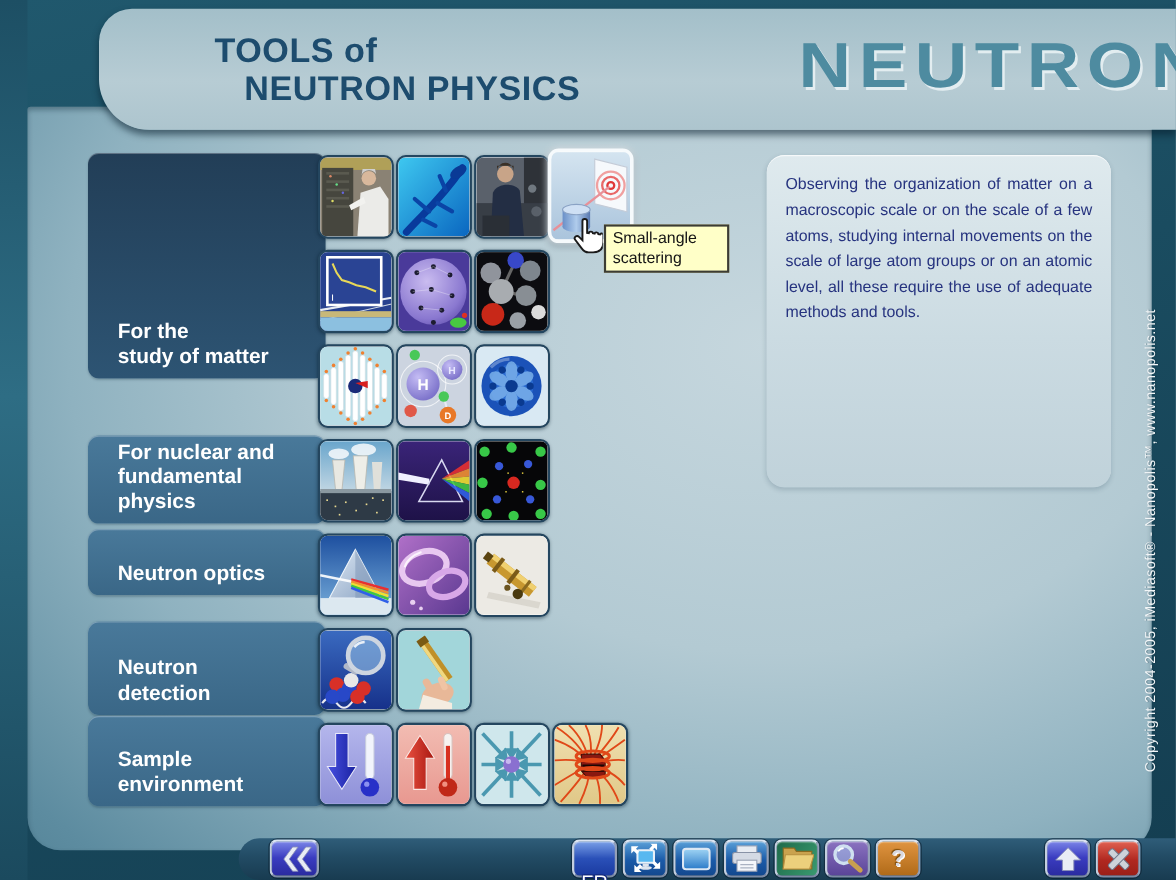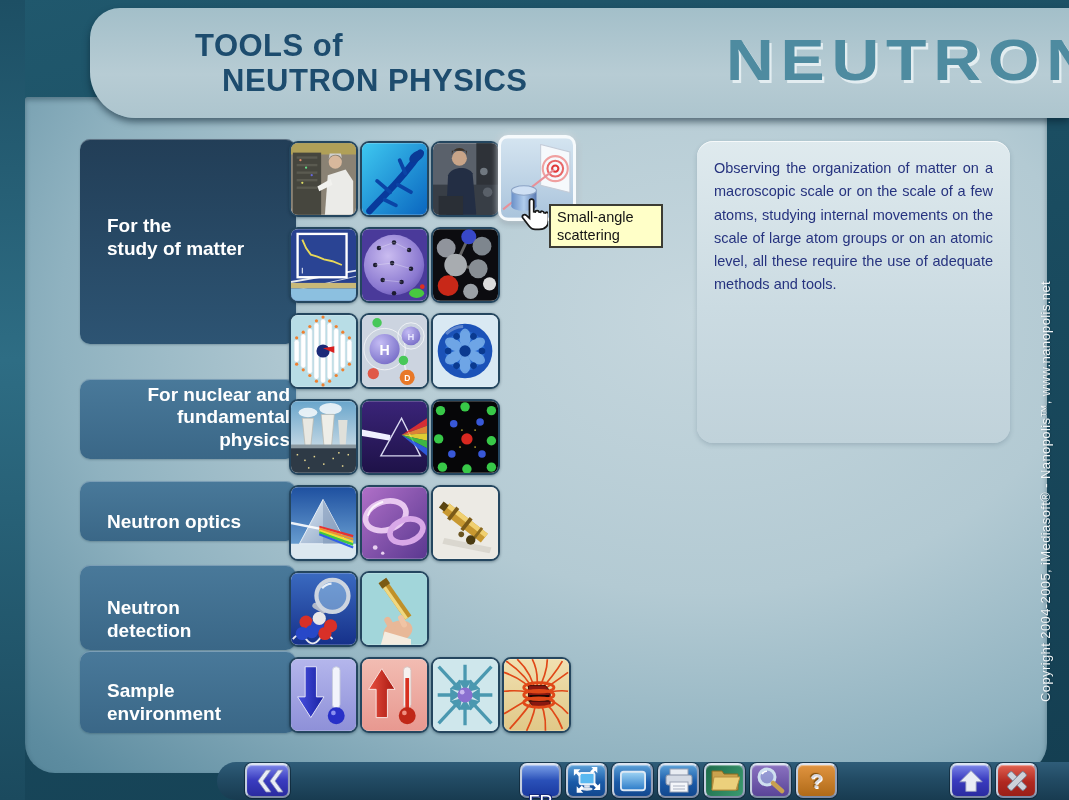--- a/index.html
+++ b/index.html
@@ -82,24 +82,24 @@
 
 <div id="content"></div>
 
 <div id="header">
   <div id="title-l1">TOOLS of</div>
   <div id="title-l2">NEUTRON PHYSICS</div>
   <div id="brand">NEUTRONS</div>
 </div>
 
 <div id="categories-root">
-    <div class="cat first" style="top: 139px; height: 205px; align-items: center;">
+    <div class="cat first" style="top: 139px; height: 205px;">
       <div>For the<br>study of matter</div>
     </div>
-    <div class="cat" style="top: 379px; height: 80px; text-align: right;">
+    <div class="cat" style="top: 396px; height: 80px;">
       <div>For nuclear and<br>fundamental physics</div>
     </div>
     <div class="cat" style="top: 481px; height: 60px;">
       <div>Neutron optics</div>
     </div>
     <div class="cat" style="top: 565px; height: 85px;">
       <div>Neutron<br>detection</div>
     </div>
     <div class="cat" style="top: 651px; height: 82px;">
       <div>Sample<br>environment</div>

